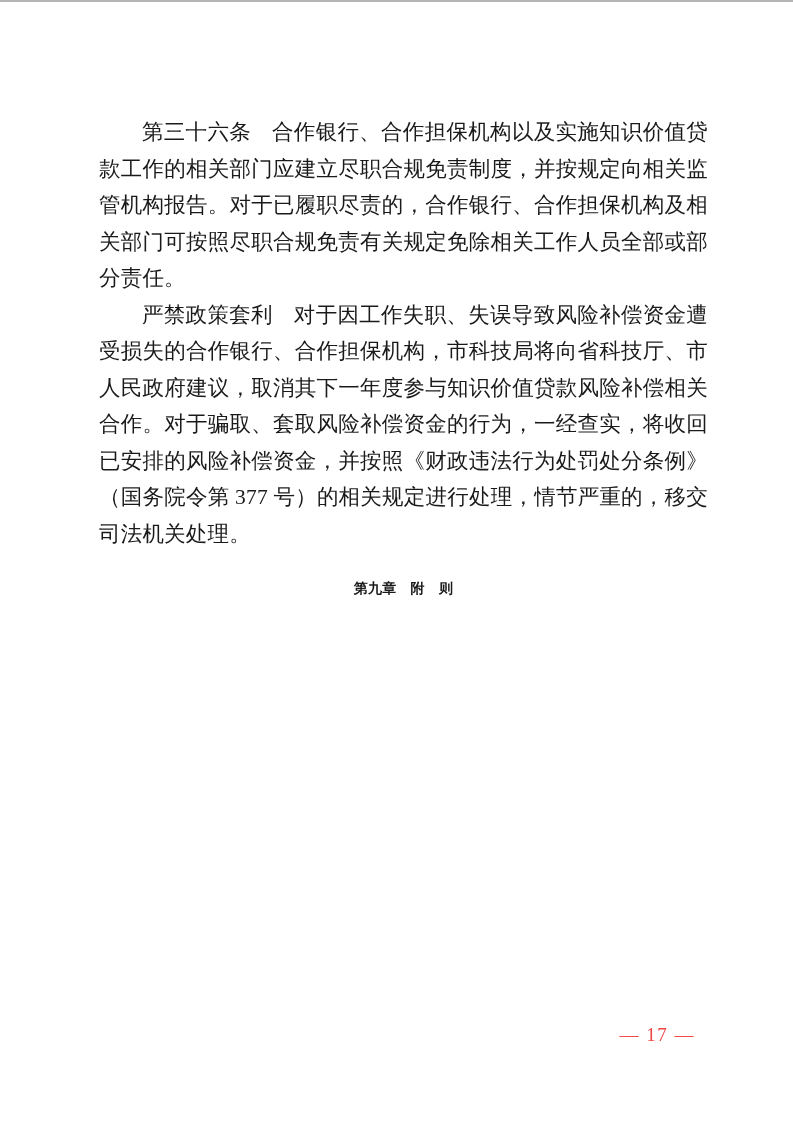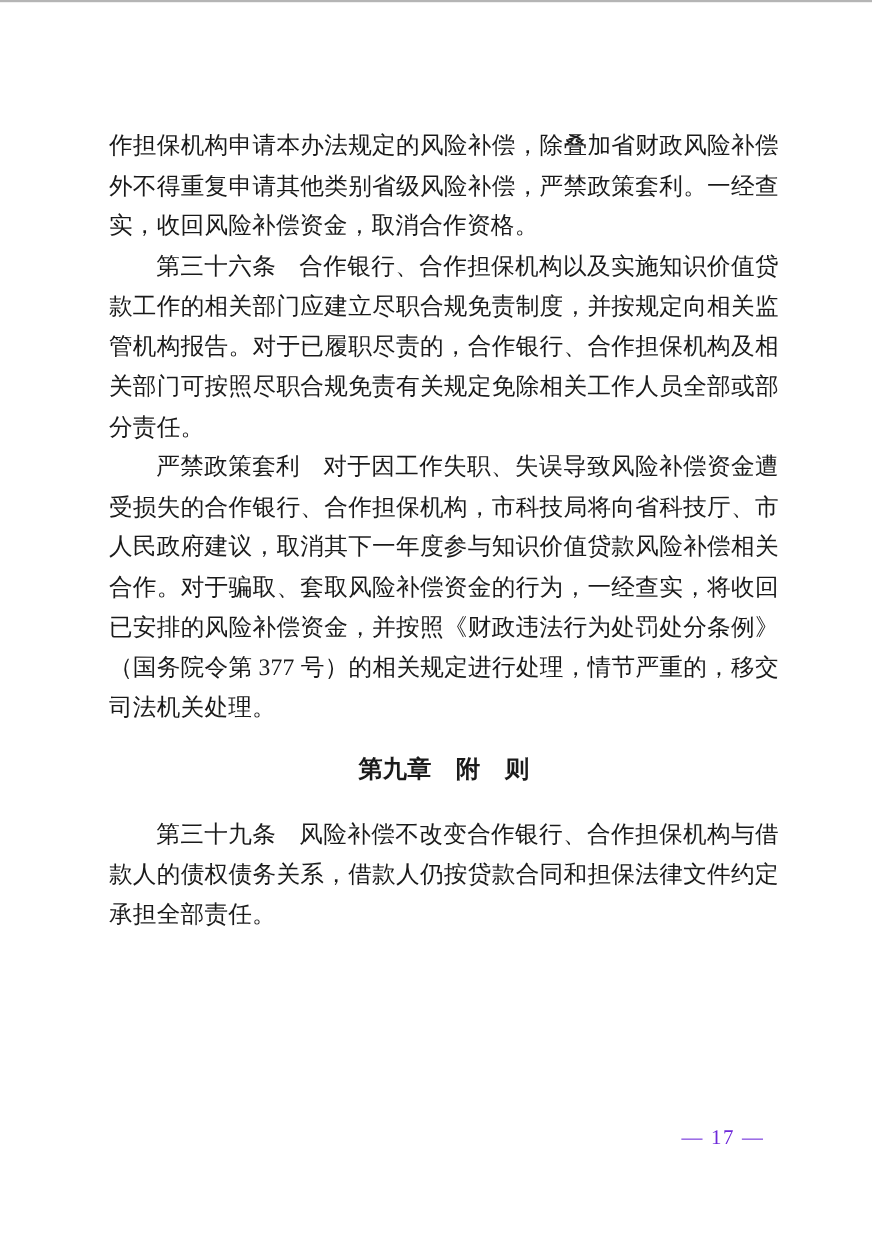--- a/index.html
+++ b/index.html
@@ -40,53 +40,49 @@
     text-indent: 0;
   }
   .lead {
     font-weight: normal;
     margin-right: 21px;
   }
   .chapter-heading {
     text-align: center;
     text-indent: 0;
     font-weight: bold;
-    font-size: 22px;
+    font-size: 14px;
     margin-top: 19px;
     margin-bottom: 23px;
   }
   .page-number {
     position: absolute;
     top: 1024px;
     right: 98px;
     font-size: 19px;
     letter-spacing: 1.5px;
-    color: #6d28d9;
+    color: #ef4444;
   }
 </style>
 </head>
 <body>
 
 <div class="scan-edge-top"></div>
 
 <div class="content">
 
-  <p class="para continuation">作担保机构申请本办法规定的风险补偿，除叠加省财政风险补偿外不得重复申请其他类别省级风险补偿，严禁政策套利。一经查实，收回风险补偿资金，取消合作资格。</p>
 
   <p class="para">
     <span class="lead">第三十六条</span><span>合作银行、合作担保机构以及实施知识价值贷款工作的相关部门应建立尽职合规免责制度，并按规定向相关监管机构报告。对于已履职尽责的，合作银行、合作担保机构及相关部门可按照尽职合规免责有关规定免除相关工作人员全部或部分责任。</span>
   </p>
 
 
   <p class="para">
     <span class="lead">严禁政策套利</span><span>对于因工作失职、失误导致风险补偿资金遭受损失的合作银行、合作担保机构，市科技局将向省科技厅、市人民政府建议，取消其下一年度参与知识价值贷款风险补偿相关合作。对于骗取、套取风险补偿资金的行为，一经查实，将收回已安排的风险补偿资金，并按照《财政违法行为处罚处分条例》（国务院令第 377 号）的相关规定进行处理，情节严重的，移交司法机关处理。</span>
   </p>
 
   <p class="para chapter-heading">第九章　附　则</p>
 
-  <p class="para">
-    <span class="lead">第三十九条</span><span>风险补偿不改变合作银行、合作担保机构与借款人的债权债务关系，借款人仍按贷款合同和担保法律文件约定承担全部责任。</span>
-  </p>
 
 
 </div>
 
 <div class="page-number">— 17 —</div>
 
 </body></html>

